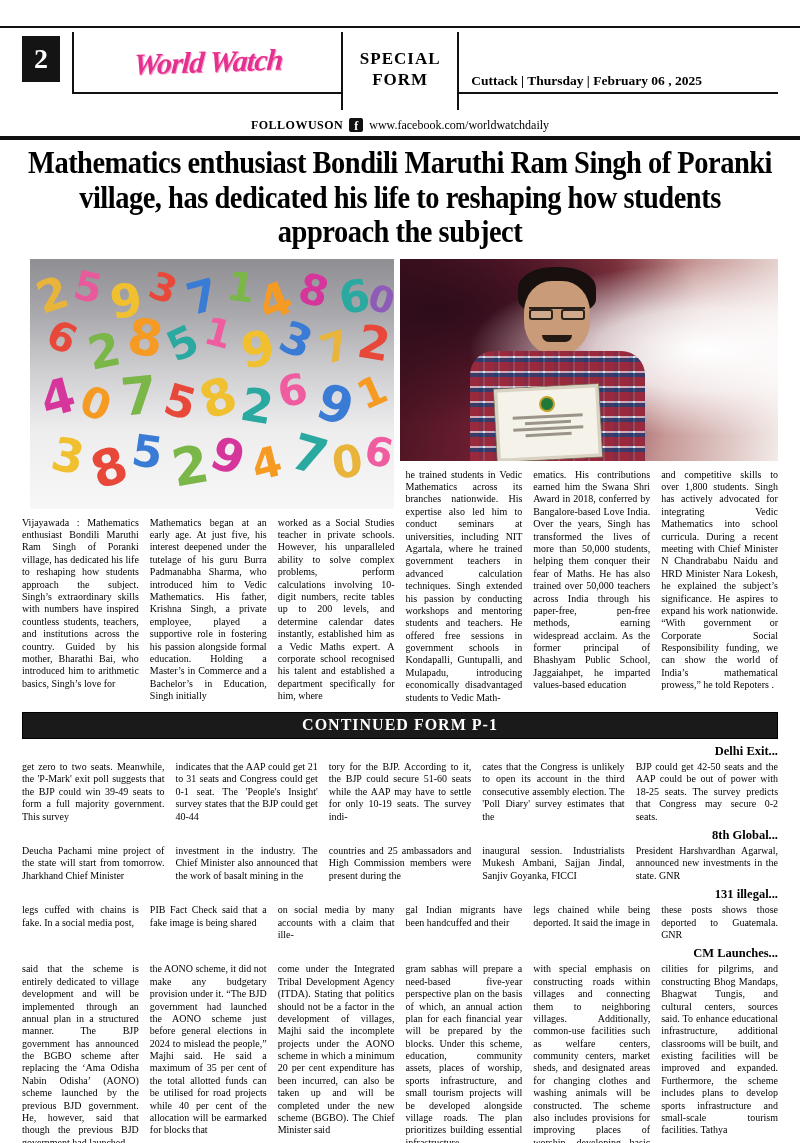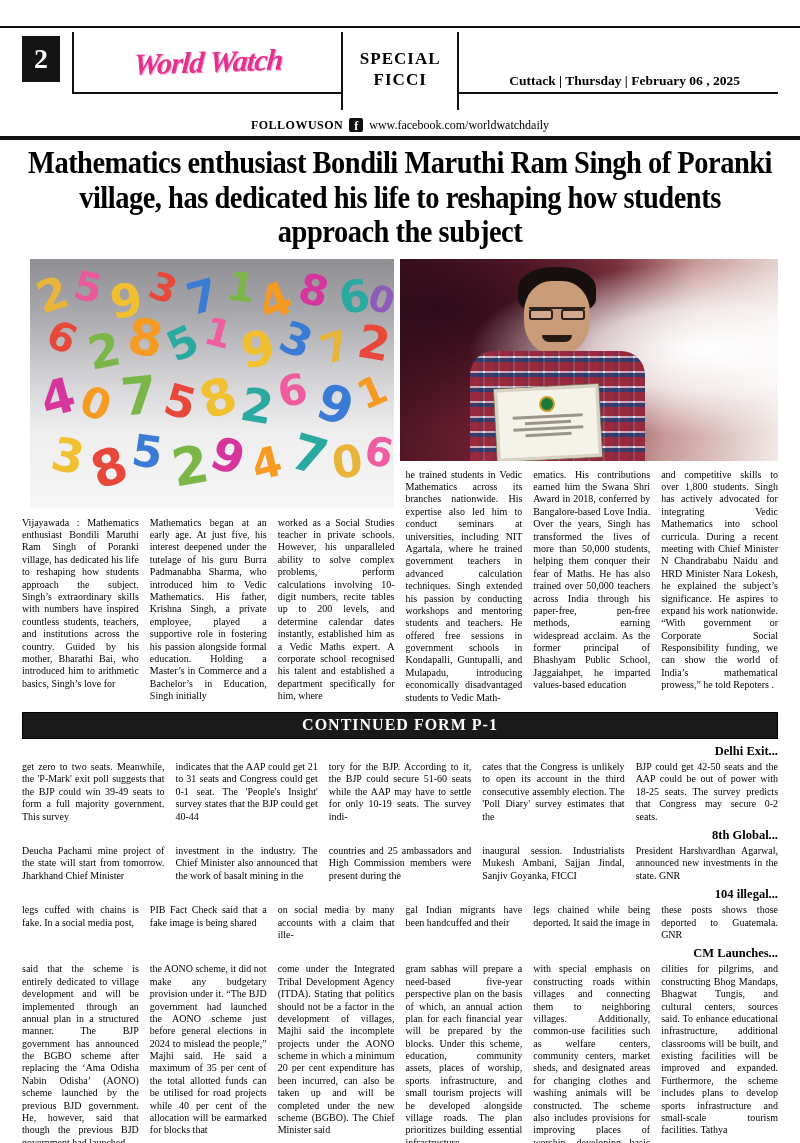--- a/index.html
+++ b/index.html
@@ -7,21 +7,21 @@
   .page { width:800px; height:1143px; background:#ffffff; margin:0 auto; position:relative; overflow:hidden; padding:0 22px; }
 
   
   .top-rule { position:absolute; left:0; top:26px; width:800px; height:2px; background:#111; }
   .header { display:flex; align-items:stretch; margin-top:32px; height:62px; }
   .pagenum-box { width:38px; height:46px; background:#141414; color:#fff; font-weight:bold; font-size:28px; display:flex; align-items:center; justify-content:center; margin-top:4px; }
   .header-mid { flex:1; display:flex; align-items:stretch; border-left:2px solid #111; margin-left:12px; }
   .logo-wrap { flex:1.35; display:flex; align-items:center; justify-content:center; border-bottom:2px solid #111; }
   .logo-text { color:#e5308f; font-style:italic; font-weight:bold; font-size:30px; letter-spacing:-1px; transform:skewX(-6deg) rotate(-2deg); text-shadow:1px 1px 0 #f8a8ce; white-space:nowrap; }
   .special-wrap { width:118px; border-left:2px solid #111; border-right:2px solid #111; display:flex; flex-direction:column; align-items:center; justify-content:center; font-weight:bold; font-size:17px; line-height:1.25; letter-spacing:1px; margin-bottom:-16px; padding-bottom:4px; background:#fff; z-index:2; }
-  .date-wrap { flex:1.55; display:flex; align-items:flex-end; justify-content:center; padding:0 0 3px 12px; border-bottom:2px solid #111; font-weight:bold; font-size:13.5px; white-space:nowrap; }
+  .date-wrap { flex:1.55; display:flex; align-items:flex-end; justify-content:flex-start; padding:0 0 3px 12px; border-bottom:2px solid #111; font-weight:bold; font-size:13.5px; white-space:nowrap; }
   .follow-row { display:flex; align-items:center; justify-content:center; gap:6px; height:22px; margin-top:20px; font-size:12px; }
   .follow-label { font-weight:bold; letter-spacing:.5px; }
   .fb-icon { width:14px; height:14px; background:#111; color:#fff; font-weight:bold; font-family:"Liberation Serif",serif; font-size:12px; display:inline-flex; align-items:flex-end; justify-content:center; line-height:1; border-radius:2px; }
   .thick-rule { position:absolute; left:0; width:800px; height:4px; background:#111; }
 
   
   .headline { margin-top:10px; text-align:center; font-weight:bold; font-size:28.5px; line-height:1.13; letter-spacing:-0.5px; transform:scaleY(1.08); transform-origin:top center; padding:0 4px; }
 
   
   .article-zone { position:relative; margin-top:16px; }
@@ -67,21 +67,21 @@
   <div class="header">
     <div class="pagenum-box">
       <span>2</span>
     </div>
     <div class="header-mid">
       <div class="logo-wrap">
         <span class="logo-text">World Watch</span>
       </div>
       <div class="special-wrap">
         <span>SPECIAL</span>
-        <span>FICCI</span>
+        <span>FORM</span>
       </div>
       <div class="date-wrap">
         <span>Cuttack | Thursday | February 06  , 2025</span>
       </div>
     </div>
   </div>
 
   <div class="follow-row">
     <span class="follow-label">FOLLOWUSON</span>
     <span class="fb-icon">f</span>
@@ -179,21 +179,21 @@
     <div class="cols">
       <div class="col">Deucha Pachami mine project of the state will start from tomorrow. Jharkhand Chief Minister</div>
       <div class="col">investment in the industry. The Chief Minister also announced that the work of basalt mining in the</div>
       <div class="col">countries and 25 ambassadors and High Commission members were present during the</div>
       <div class="col">inaugural session. Industrialists Mukesh Ambani, Sajjan Jindal, Sanjiv Goyanka, FICCI</div>
       <div class="col">President Harshvardhan Agarwal, announced new investments in the state. GNR</div>
     </div>
   </div>
 
   <div>
-    <div class="section-heading">104 illegal...</div>
+    <div class="section-heading">131 illegal...</div>
     <div class="cols">
       <div class="col">legs cuffed with chains is fake. In a social media post,</div>
       <div class="col">PIB Fact Check said that a fake image is being shared</div>
       <div class="col">on social media by many accounts with a claim that ille-</div>
       <div class="col">gal Indian migrants have been handcuffed and their</div>
       <div class="col">legs chained while being deported. It said the image in</div>
       <div class="col">these posts shows those deported to Guatemala. GNR</div>
     </div>
   </div>
 

